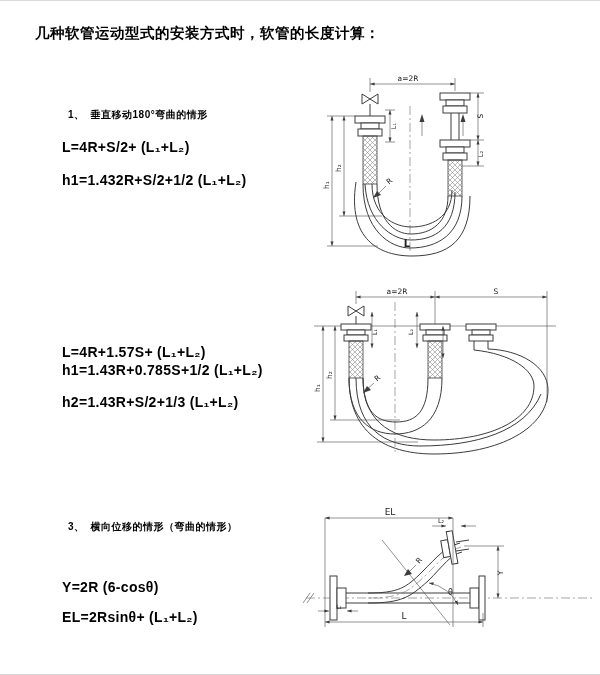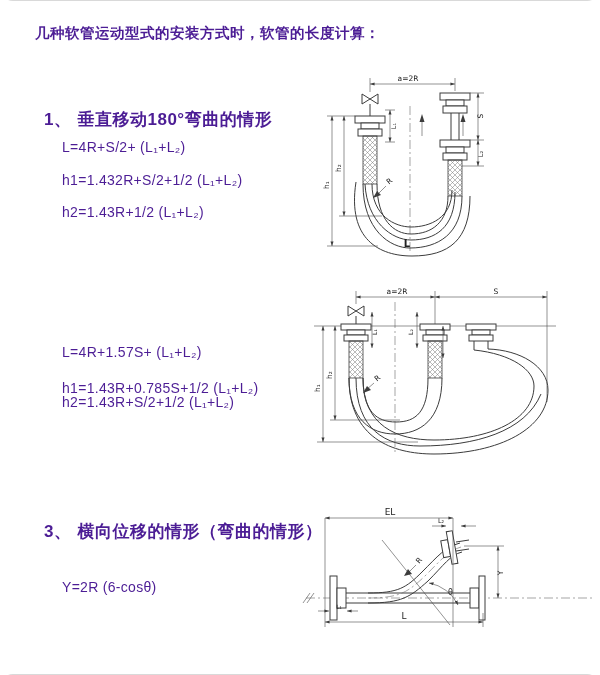--- a/index.html
+++ b/index.html
@@ -1,22 +1,22 @@
 <!DOCTYPE html>
 <html><head>
 <meta charset="utf-8">
 <style>
   html,body{margin:0;padding:0;background:#fff;}
   .page{position:relative;width:600px;height:675px;background:#ffffff;overflow:hidden;
-        font-family:"Liberation Sans","DejaVu Sans",sans-serif;color:#4c1d95;border-radius:13px;}
+        font-family:"Liberation Sans","DejaVu Sans",sans-serif;color:#000000;}
   .edge{position:absolute;left:0;width:100%;height:1px;background:#d9d9d9;}
   .title{position:absolute;left:35px;top:24px;font-size:14.5px;font-weight:bold;letter-spacing:0.5px;}
-  .heading{position:absolute;font-size:17px;font-weight:bold;letter-spacing:0.5px;}
+  .heading{position:absolute;font-size:10px;font-weight:bold;letter-spacing:0.5px;margin-left:24px;}
   .heading .num{margin-right:6px;}
-  .formula{position:absolute;left:62px;font-size:14px;font-weight:400;letter-spacing:0.3px;white-space:pre;}
+  .formula{position:absolute;left:62px;font-size:14px;font-weight:700;letter-spacing:0.3px;white-space:pre;}
   svg{position:absolute;}
   svg .ln{stroke:#3c3c3c;stroke-width:1;fill:none;}
   svg .tn{stroke:#4a4a4a;stroke-width:0.6;fill:none;}
   svg .cl{stroke:#6a6a6a;stroke-width:0.6;fill:none;stroke-dasharray:9 3 2 3;}
   svg .fl{fill:#fff;stroke:#3c3c3c;stroke-width:1;}
   svg text{font-family:"DejaVu Sans","Liberation Sans",sans-serif;fill:#222;}
   svg .dt{font-size:7.5px;}
 </style>
 </head>
 <body>
@@ -25,21 +25,20 @@
   <div class="edge" style="top:0"></div>
   <div class="edge" style="bottom:0"></div>
 
   <div class="title">几种软管运动型式的安装方式时，软管的长度计算：</div>
 
   <div class="heading" style="left:44px;top:108px">
     <span class="num">1、</span><span>垂直移动180°弯曲的情形</span>
   </div>
   <div class="formula" style="top:139px">L=4R+S/2+ (L₁+L₂)</div>
   <div class="formula" style="top:172px">h1=1.432R+S/2+1/2 (L₁+L₂)</div>
-  <div class="formula" style="top:204px">h2=1.43R+1/2 (L₁+L₂)</div>
 
   <svg style="left:310px;top:70px" width="280" height="190" viewBox="0 0 280 190">
     <defs>
       <marker id="ar1" viewBox="0 0 10 10" refX="9.5" refY="5" markerWidth="8" markerHeight="8" orient="auto-start-reverse">
         <path d="M0,1.8 L9.5,5 L0,8.2 Z" fill="#3c3c3c"></path>
       </marker>
       <pattern id="hb1" width="5" height="5" patternUnits="userSpaceOnUse">
         <path d="M0,5 L5,0 M0,0 L5,5" stroke="#777" stroke-width="0.5"></path>
       </pattern>
     </defs>
@@ -112,22 +111,22 @@
     </g>
     <g>
       <line class="tn" x1="76" y1="116" x2="66" y2="126"></line>
         <polygon points="63,128 71,125 67,121" fill="#3c3c3c"></polygon>
       <text class="dt" x="81" y="113" transform="rotate(-40 81 113)" text-anchor="middle">R</text>
     </g>
     <text x="97" y="177" font-size="10" font-weight="600" text-anchor="middle">L</text>
   </svg>
 
   <div class="formula" style="top:344px">L=4R+1.57S+ (L₁+L₂)</div>
-  <div class="formula" style="top:380px">h1=1.43R+0.785S+1/2 (L₁+L₂)</div>
-  <div class="formula" style="top:394px">h2=1.43R+S/2+1/2 (L₁+L₂)</div>
+  <div class="formula" style="top:362px">h1=1.43R+0.785S+1/2 (L₁+L₂)</div>
+  <div class="formula" style="top:394px">h2=1.43R+S/2+1/3 (L₁+L₂)</div>
 
   <svg style="left:300px;top:282px" width="300" height="178" viewBox="0 0 300 178">
     <defs>
       <marker id="ar2" viewBox="0 0 10 10" refX="9.5" refY="5" markerWidth="8" markerHeight="8" orient="auto-start-reverse">
         <path d="M0,1.8 L9.5,5 L0,8.2 Z" fill="#3c3c3c"></path>
       </marker>
       <pattern id="hb2" width="5" height="5" patternUnits="userSpaceOnUse">
         <path d="M0,5 L5,0 M0,0 L5,5" stroke="#777" stroke-width="0.5"></path>
       </pattern>
     </defs>
@@ -195,20 +194,21 @@
       <line class="tn" x1="74" y1="101" x2="66" y2="108"></line>
         <polygon points="63,111 71,108 67,104" fill="#3c3c3c"></polygon>
       <text class="dt" x="79" y="98" transform="rotate(-40 79 98)" text-anchor="middle">R</text>
     </g>
   </svg>
 
   <div class="heading" style="left:44px;top:520px">
     <span class="num">3、</span><span>横向位移的情形（弯曲的情形）</span>
   </div>
   <div class="formula" style="top:579px">Y=2R (6-cosθ)</div>
+  <div class="formula" style="top:609px">EL=2Rsinθ+ (L₁+L₂)</div>
 
   <svg style="left:298px;top:505px" width="302" height="145" viewBox="0 0 302 145">
     <defs>
       <marker id="ar3" viewBox="0 0 10 10" refX="9.5" refY="5" markerWidth="8" markerHeight="8" orient="auto-start-reverse">
         <path d="M0,1.8 L9.5,5 L0,8.2 Z" fill="#3c3c3c"></path>
       </marker>
       <marker id="ae3" viewBox="0 0 10 10" refX="9.5" refY="5" markerWidth="8" markerHeight="8" orient="auto">
         <path d="M0,1.8 L9.5,5 L0,8.2 Z" fill="#3c3c3c"></path>
       </marker>
     </defs>

